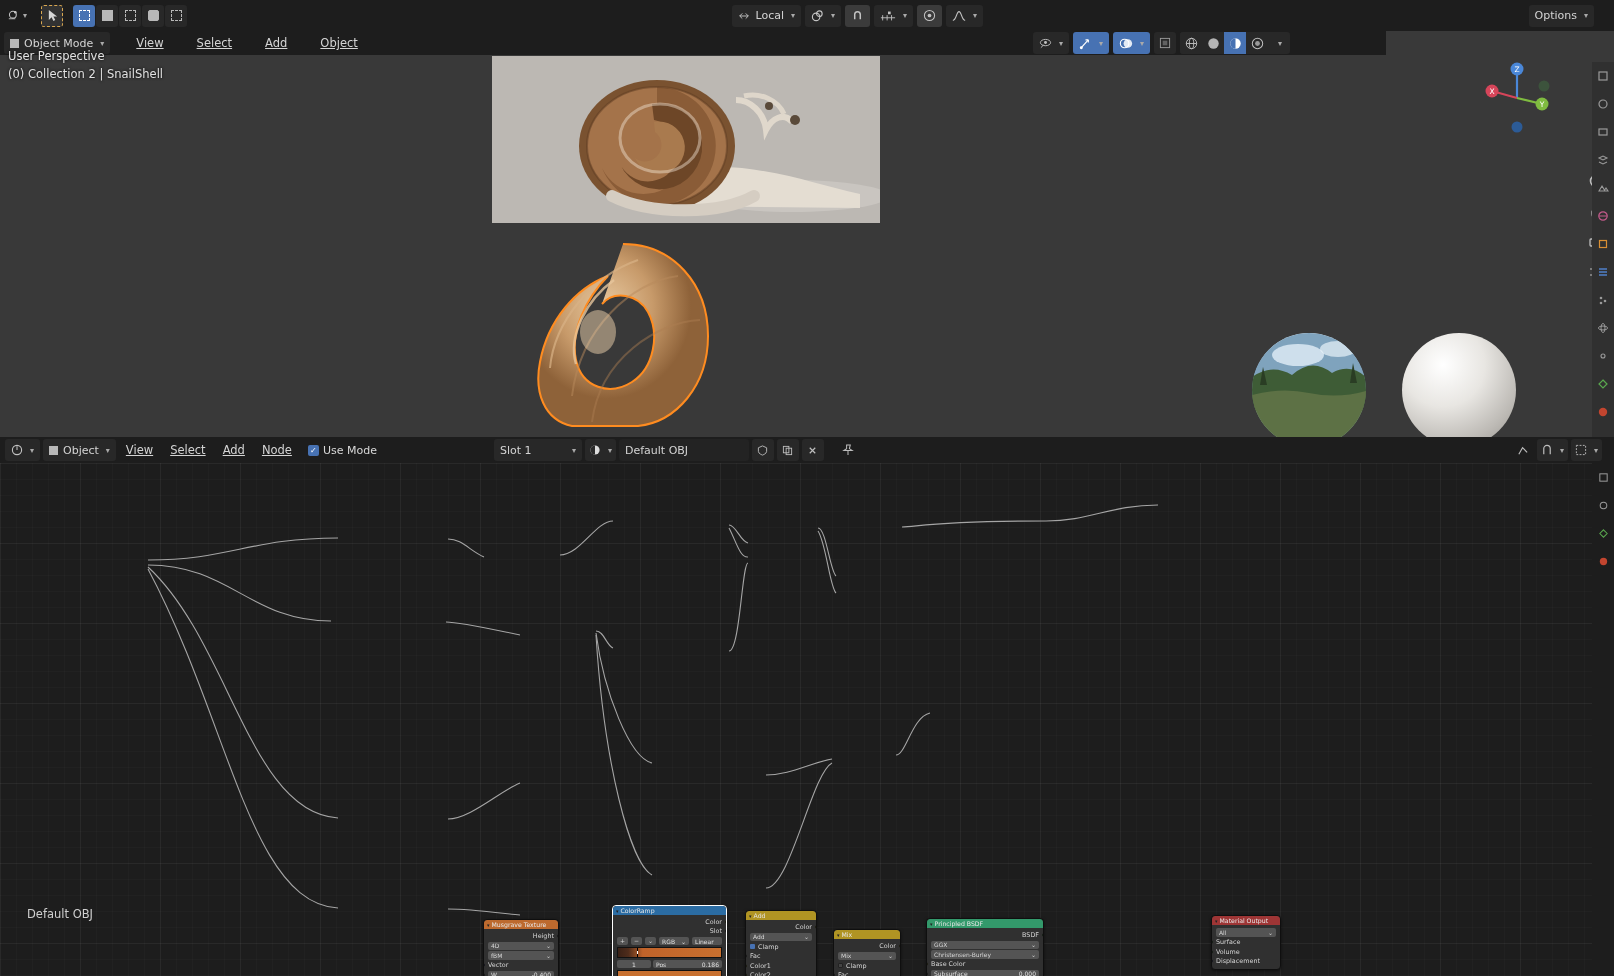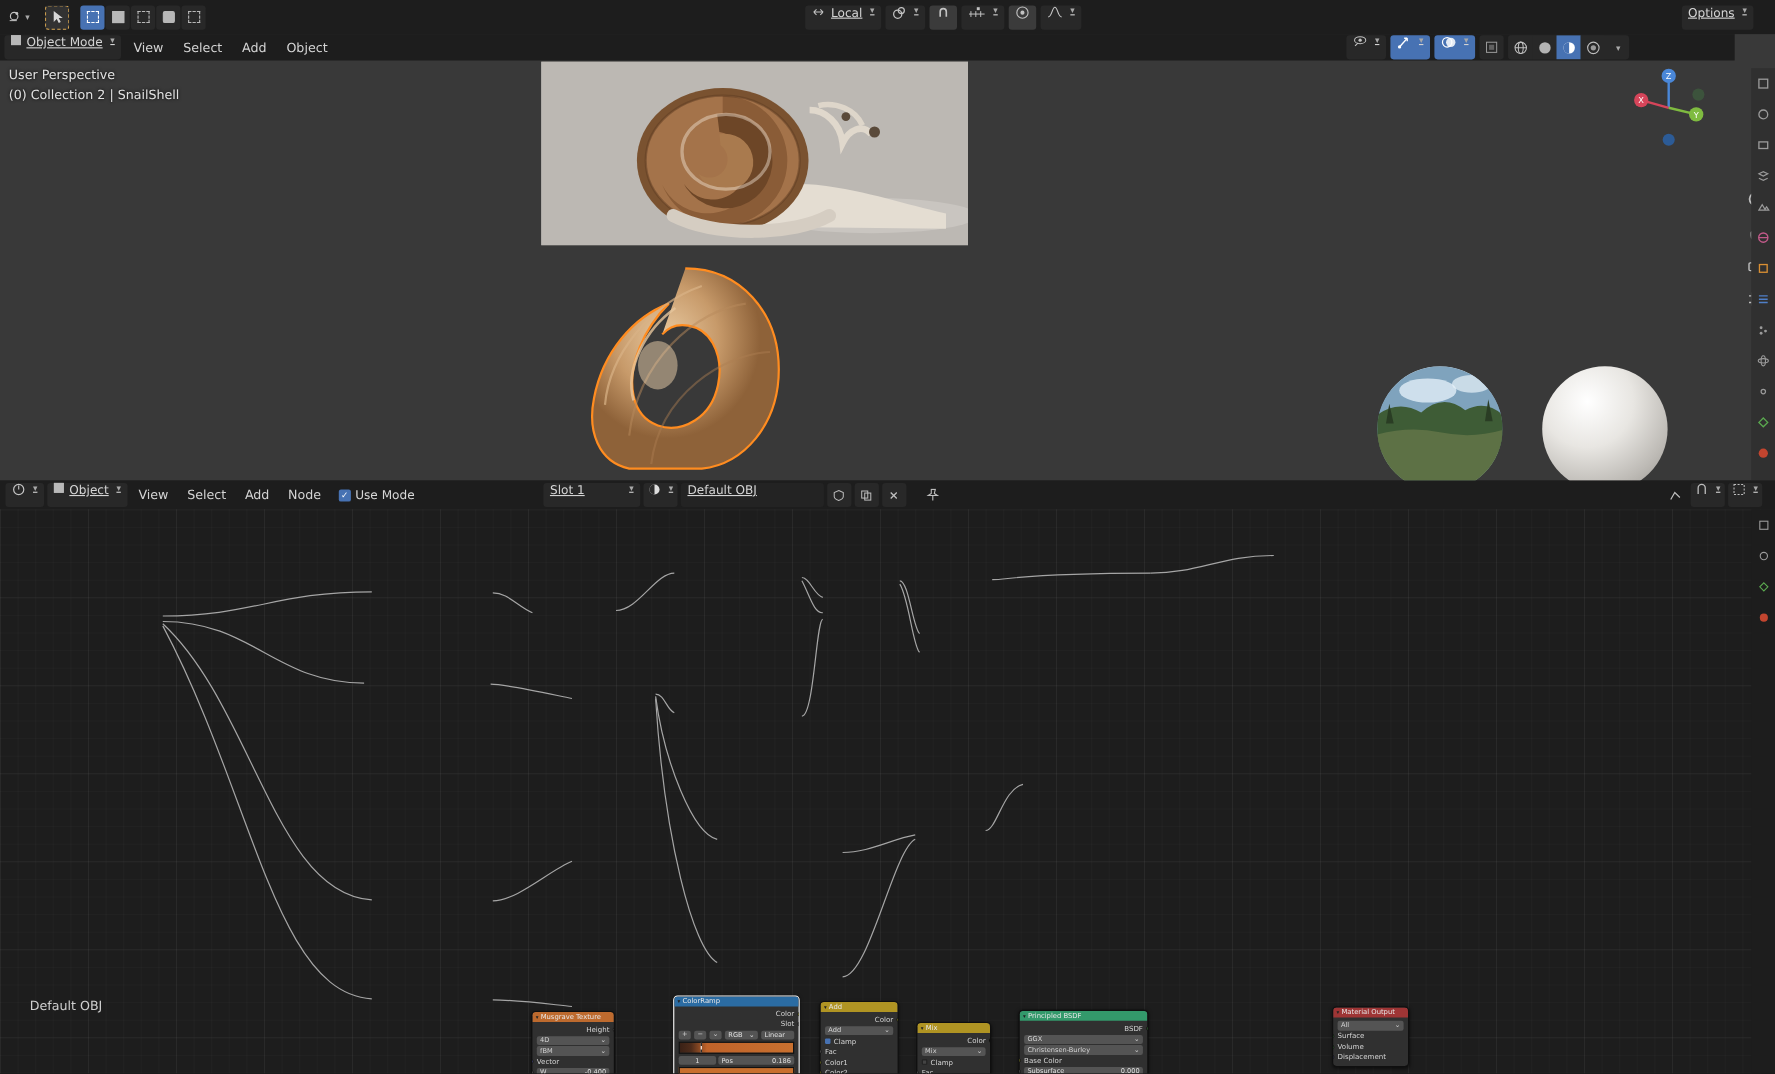--- a/index.html
+++ b/index.html
@@ -23,36 +23,36 @@
   }
   .tb-btn.flat { background:transparent; }
   .tb-btn.active { background:#4772b3; color:#fff; }
   .tb-btn.hl { outline:1px dashed #d9a750; outline-offset:-1px; background:#323232;}
   .sq { width:11px;height:11px;border:1px solid #b8b8b8; display:inline-block;}
   .sq.dash { border-style:dashed; }
   .sq.fill { background:#b8b8b8; }
   .chev { font-size:8px; color:#a9a9a9; margin-left:2px;}
   .dd {
     height:22px; background:#282828; border-radius:3px; display:flex;
-    padding:0 6px; gap:5px; color:#d4d4d4;text-decoration:underline;
+    align-items:center; padding:0 6px; gap:5px; color:#d4d4d4;
   }
   .menu-item {
-    padding:3px 7px; border-radius:3px; color:#d4d4d4; font-size:11.5px;
+    padding:3px 7px; border-radius:3px; color:#d4d4d4; font-size:11.5px;text-decoration:underline;
   }
   
   #viewport {
     position:absolute; left:0; top:31px; width:1614px; height:406px;
     background:#393939; overflow:hidden;
   }
   #vp-header {
-    position:absolute; left:0; top:0; width:1577px; height:24px;
-    background:#1d1d1d; display:flex; align-items:center; gap:4px; padding-left:4px;
+    position:absolute; left:0; top:0; width:1386px; height:24px;
+    background:#1d1d1d; display:flex; align-items:center; gap:19px; padding-left:4px;
   }
   #vp-overlay-text {
-    position:absolute; left:8px; top:28px; color:#e2e2e2;
+    position:absolute; left:8px; top:16px; color:#e2e2e2;
     font-size:11.5px; line-height:18px; text-shadow:0 0 3px #000;
   }
   #snail-img {
     position:absolute; left:492px; top:25px; width:388px; height:167px;
     background:#b9b5b0; overflow:hidden;
   }
   #shell {
     position:absolute; left:528px; top:205px; width:190px; height:200px;
   }
   #hdri-ball {

